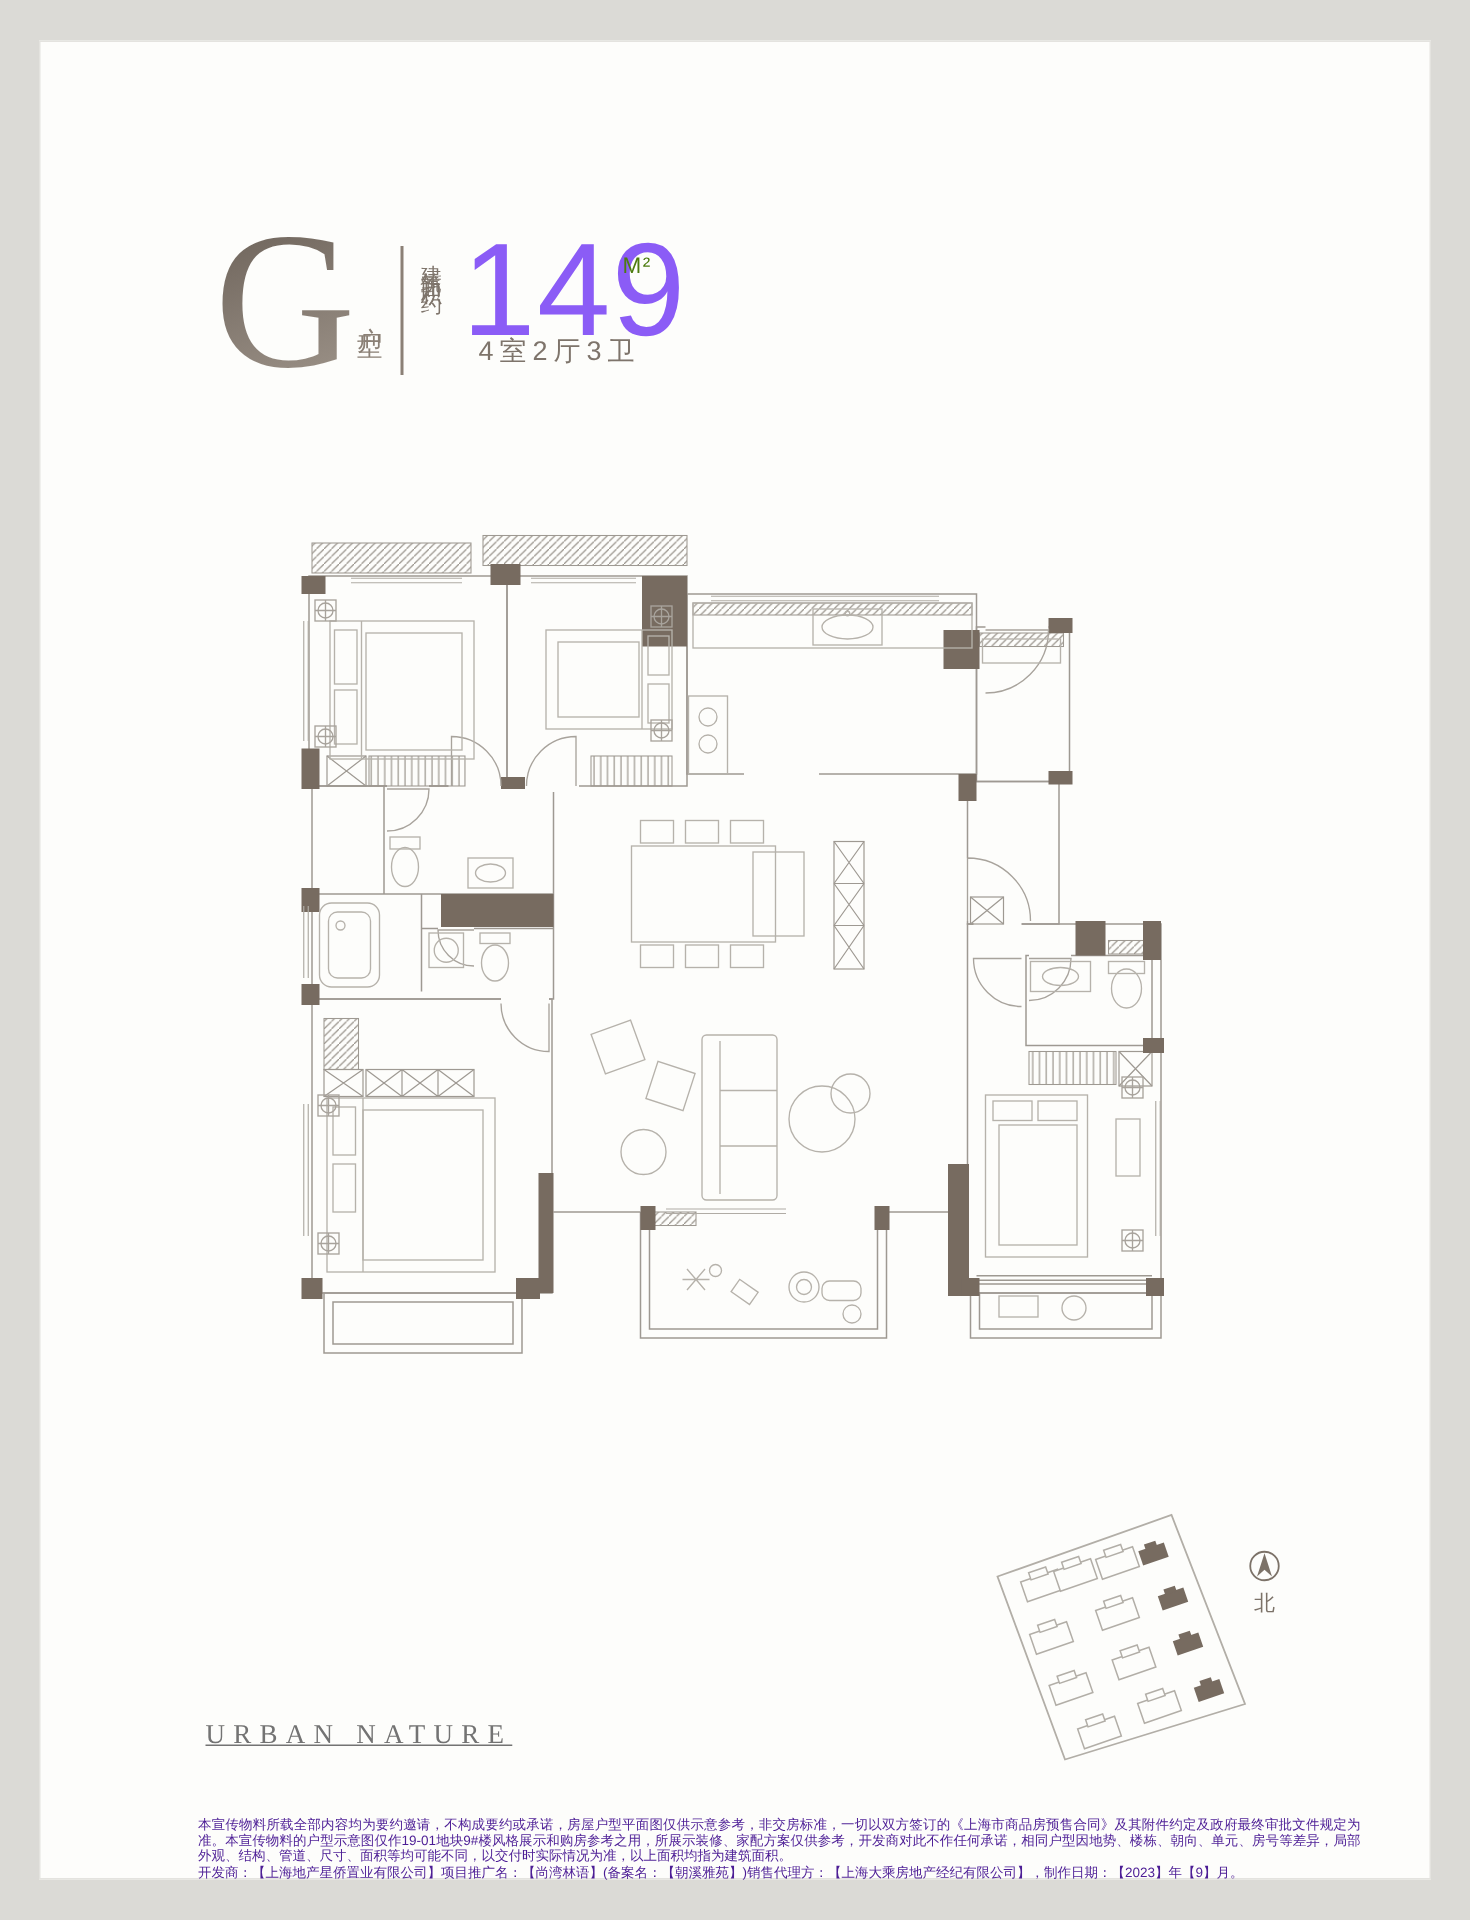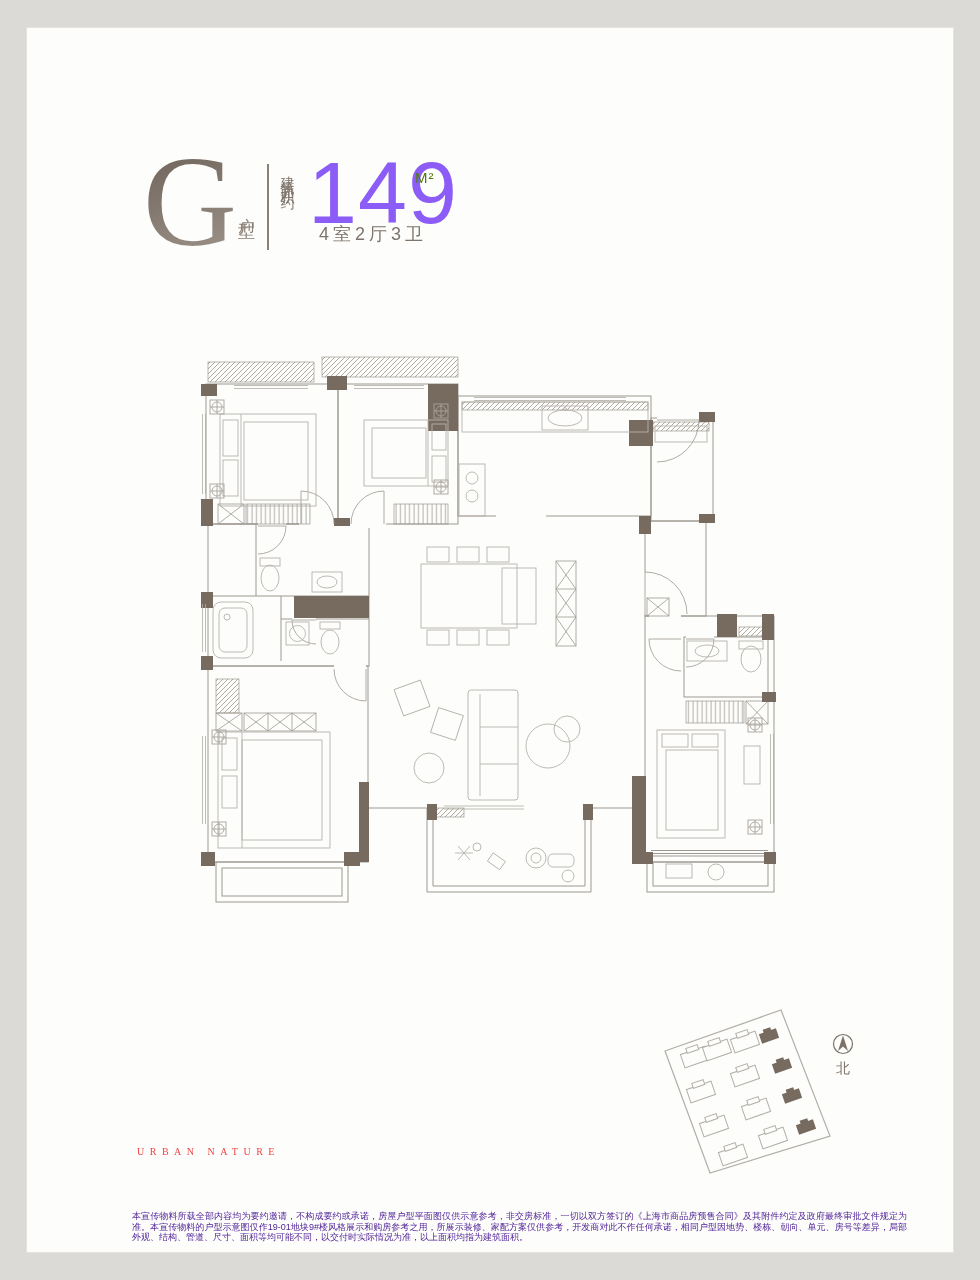--- a/index.html
+++ b/index.html
@@ -19,21 +19,21 @@
   .hdr-divider{position:absolute;left:240px;top:136px;width:2px;height:86px;background:#8b8076;}
   .hdr-arealabel{position:absolute;left:252px;top:137px;writing-mode:vertical-rl;text-orientation:upright;
                  font-size:14px;letter-spacing:5px;color:#7e746b;}
   .hdr-areavalue{position:absolute;left:281px;top:121px;font-size:88px;font-weight:300;
                  line-height:1;color:#8b5cf6;letter-spacing:1px;}
   .hdr-areaunit{position:absolute;left:388px;top:141px;font-size:15px;color:#4d7c0f;letter-spacing:1px;}
   .hdr-rooms{position:absolute;left:292px;top:194px;font-size:18px;letter-spacing:4px;color:#7e746b;}
 
   
   .brand{position:absolute;left:110px;top:1118px;font-family:"Liberation Serif","DejaVu Serif",serif;
-         font-size:10px;letter-spacing:5.5px;color:#ef4444;}
+         font-size:18px;letter-spacing:5.5px;color:#737373;text-decoration:underline;}
   .disclaimer{position:absolute;left:105px;top:1183px;width:775px;color:#4c1d95;}
   .disclaimer p{margin:0;font-size:9px;line-height:10.6px;text-align:justify;}
 
   svg .thin{stroke:#9e9992;fill:none;stroke-width:1;}
 </style>
 </head>
 <body>
 
 <div class="page">
  <div class="card">
@@ -345,16 +345,17 @@
       <circle cx="190" cy="48" r="9.5" fill="none" stroke="#7c7268" stroke-width="1.2"></circle>
       <polygon points="190,39.5 185,55 190,50.5 195,55" fill="#7c7268"></polygon>
     </g>
     <text x="190" y="77" text-anchor="middle" font-size="14" fill="#7c7268">北</text>
   </svg>
 
   <div class="brand">URBAN NATURE</div>
 
   <div class="disclaimer">
     <p>本宣传物料所载全部内容均为要约邀请，不构成要约或承诺，房屋户型平面图仅供示意参考，非交房标准，一切以双方签订的《上海市商品房预售合同》及其附件约定及政府最终审批文件规定为准。本宣传物料的户型示意图仅作19-01地块9#楼风格展示和购房参考之用，所展示装修、家配方案仅供参考，开发商对此不作任何承诺，相同户型因地势、楼栋、朝向、单元、房号等差异，局部外观、结构、管道、尺寸、面积等均可能不同，以交付时实际情况为准，以上面积均指为建筑面积。</p>
+    <p>开发商：【上海地产星侨置业有限公司】项目推广名：【尚湾林语】(备案名：【朝溪雅苑】)销售代理方：【上海大乘房地产经纪有限公司】，制作日期：【2023】年【9】月。</p>
   </div>
 
  </div>
 </div>
 
 </body></html>

